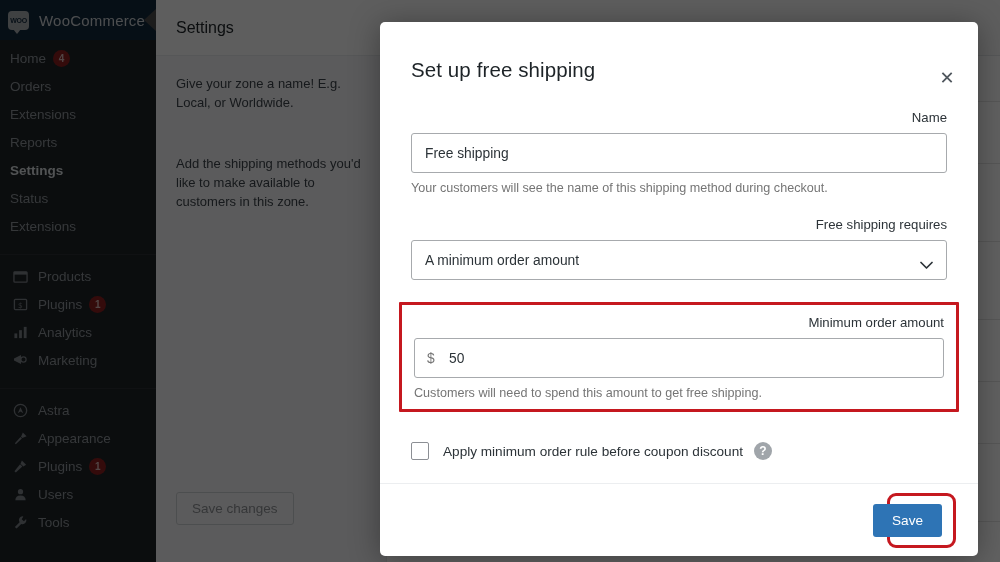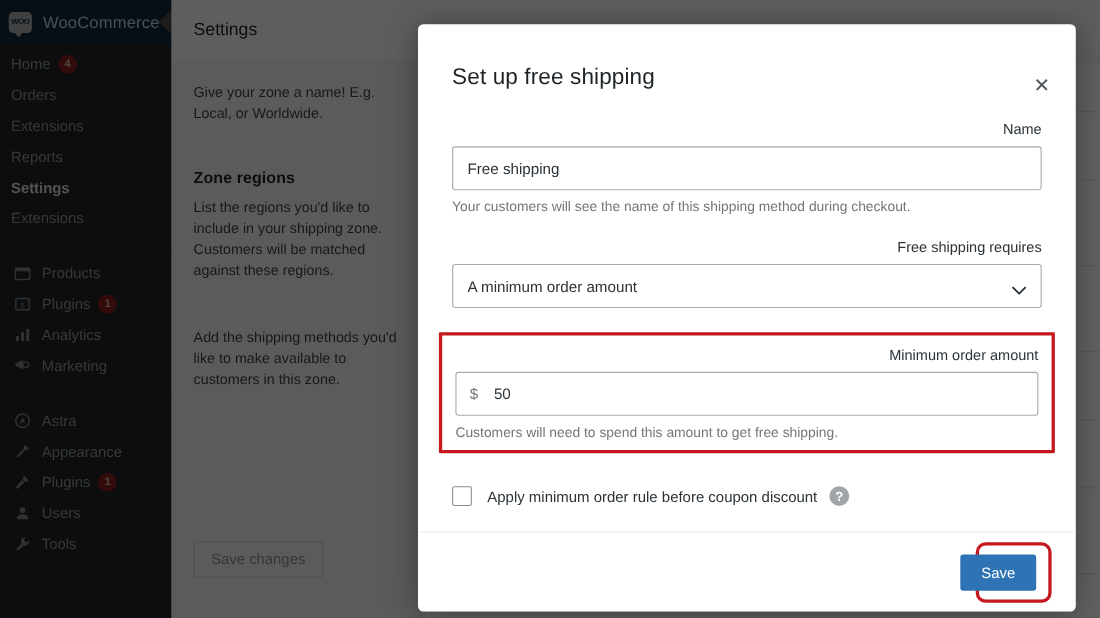--- a/index.html
+++ b/index.html
@@ -414,20 +414,23 @@
         <div class="menu-item sub">
           <span class="mlabel">Extensions</span>
         </div>
         <div class="menu-item sub">
           <span class="mlabel">Reports</span>
         </div>
         <div class="menu-item sub current">
           <span class="mlabel">Settings</span>
         </div>
         <div class="menu-item sub">
+          <span class="mlabel">Status</span>
+        </div>
+        <div class="menu-item sub">
           <span class="mlabel">Extensions</span>
         </div>
       </div>
 
       <div class="menu-gap"></div>
 
       <div class="menu-group sep">
         <div class="menu-item">
           <span class="micon">
             <svg width="15" height="15" viewBox="0 0 16 16">
@@ -521,24 +524,20 @@
 
     <div class="content">
       <div class="content-topbar">
         <span class="ct-title">Settings</span>
       </div>
 
       <div class="content-body">
         <div class="desc-col">
           <div class="desc-block">
             <p>Give your zone a name! E.g. Local, or Worldwide.</p>
-          </div>
-          <div class="desc-block">
-            <h3>Zone regions</h3>
-            <p>List the regions you'd like to include in your shipping zone. Customers will be matched against these regions.</p>
           </div>
           <div class="desc-block">
             <p>Add the shipping methods you'd like to make available to customers in this zone.</p>
           </div>
           <button class="save-changes-btn">Save changes</button>
         </div>
 
         <div class="right-panel">
           <div class="rp-card">
             <div class="rp-row head"></div>

